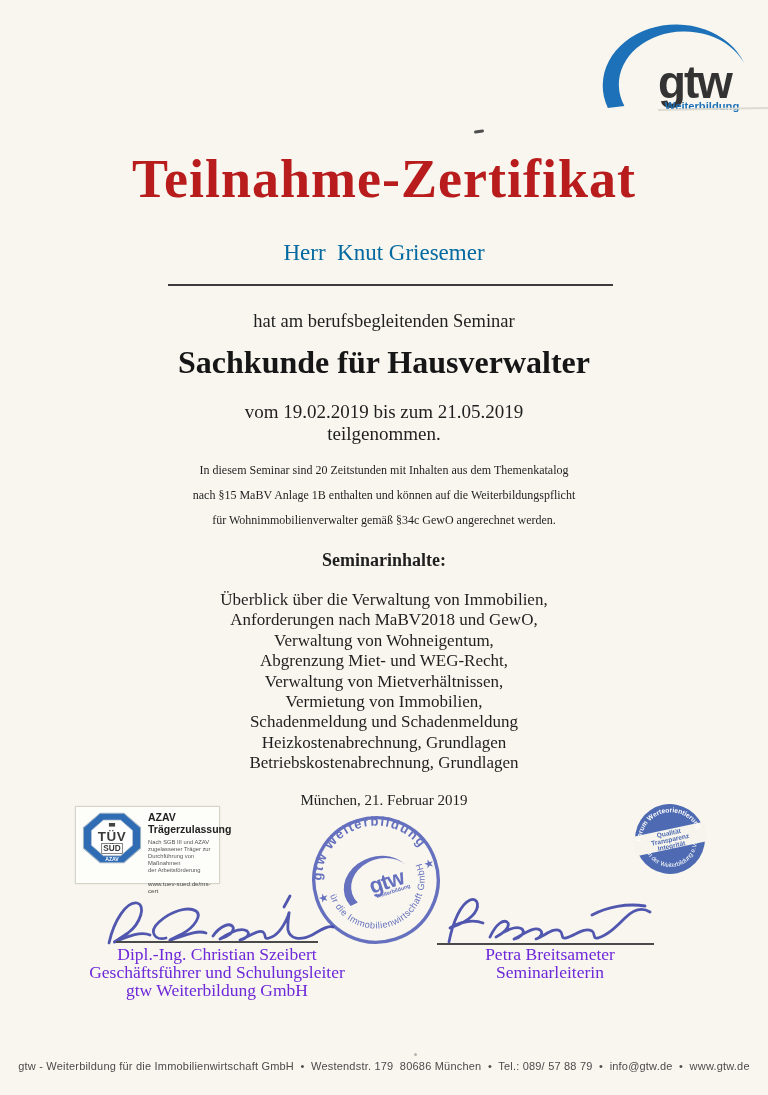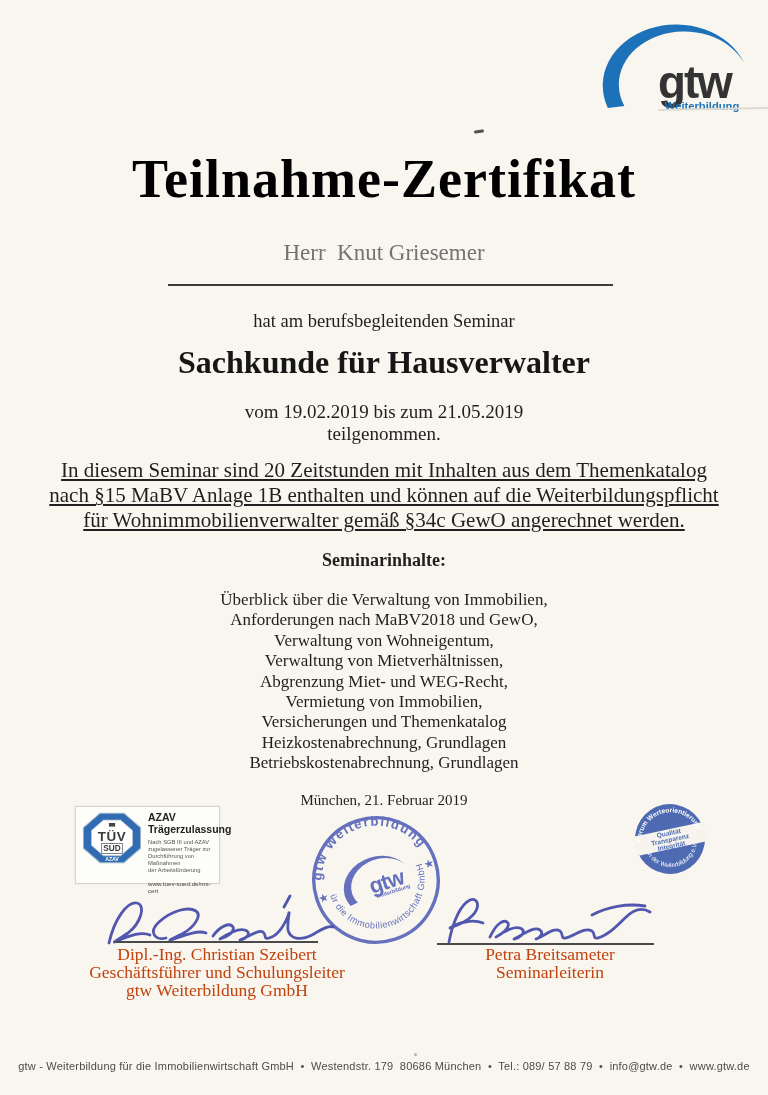--- a/index.html
+++ b/index.html
@@ -5,34 +5,34 @@
   html,body{margin:0;padding:0;}
   body{
     width:768px;height:1095px;position:relative;overflow:hidden;
     background:#f8f6ee;
     color:#1f1f1f;
     font-family:"Liberation Serif", serif;
   }
   .abs{position:absolute;}
   .ctr{left:0;width:768px;text-align:center;}
   .title{
-    top:148px;font-size:54px;font-weight:bold;letter-spacing:1px;color:#000000;
+    top:148px;font-size:54px;font-weight:bold;letter-spacing:1px;color:#b91c1c;
   }
-  .recipient{top:240px;font-size:23px;white-space:pre;color:#737373;}
+  .recipient{top:240px;font-size:23px;white-space:pre;color:#0369a1;}
   .rule{left:168px;top:284px;width:445px;height:2px;background:#3c3c3c;}
   .intro{top:311px;font-size:18.5px;}
   .seminar-title{top:344px;font-size:32px;font-weight:bold;color:#161616;}
   .date-line{top:401px;font-size:19px;}
   .participation{top:423px;font-size:19px;}
-  .description{top:458px;font-size:21px;line-height:25px;text-decoration:underline;}
+  .description{top:458px;font-size:12px;line-height:25px;}
   .contents-heading{top:550px;font-size:18px;font-weight:bold;}
   .contents{top:590px;font-size:17px;line-height:20.4px;}
   .place-date{top:752px;font-size:15px;margin-top:40px;}
   .sigline{height:2px;background:#4a4a4a;}
-  .sigblock{width:310px;text-align:center;font-size:17.5px;line-height:18px;color:#c2410c;}
+  .sigblock{width:310px;text-align:center;font-size:17.5px;line-height:18px;color:#6d28d9;}
   .footer{top:1060px;font-size:11px;font-family:"Liberation Sans",sans-serif;color:#4b4b4b;letter-spacing:0.2px;white-space:pre;}
   
   .tuev{left:75px;top:806px;width:143px;height:76px;background:#fdfdfa;border:1px solid #d5d2c8;box-shadow:0 0 2px rgba(0,0,0,.08);}
   .tuev-col{position:absolute;left:72px;top:5px;width:68px;font-family:"Liberation Sans",sans-serif;}
   .tuev-h{font-size:10.5px;font-weight:bold;color:#222;line-height:11.5px;}
   .tuev-small{margin-top:4px;font-size:5.8px;line-height:7px;color:#555;}
   .tuev-url{margin-top:6px;font-size:6.2px;color:#444;}
   
   .dash{left:474px;top:130px;width:10px;height:3px;background:#4f4f4f;border-radius:2px;transform:rotate(-8deg);}
   .streak{left:658px;top:108px;width:110px;height:2px;background:#dedbd2;transform:rotate(-1deg);}
@@ -63,24 +63,24 @@
   <div>nach §15 MaBV Anlage 1B enthalten und können auf die Weiterbildungspflicht</div>
   <div>für Wohnimmobilienverwalter gemäß §34c GewO angerechnet werden.</div>
 </div>
 
 <div class="abs ctr contents-heading">Seminarinhalte:</div>
 
 <div class="abs ctr contents">
   <div>Überblick über die Verwaltung von Immobilien,</div>
   <div>Anforderungen nach MaBV2018 und GewO,</div>
   <div>Verwaltung von Wohneigentum,</div>
+  <div>Abgrenzung Miet- und WEG-Recht,</div>
   <div>Verwaltung von Mietverhältnissen,</div>
-  <div>Abgrenzung Miet- und WEG-Recht,</div>
   <div>Vermietung von Immobilien,</div>
-  <div>Versicherungen und Themenkatalog</div>
+  <div>Schadenmeldung und Schadenmeldung</div>
   <div>Heizkostenabrechnung, Grundlagen</div>
   <div>Betriebskostenabrechnung, Grundlagen</div>
 </div>
 
 <div class="abs ctr place-date">München, 21. Februar 2019</div>
 
 <div class="abs tuev">
   <svg class="abs" style="left:3px;top:4px;" width="66" height="58" viewBox="0 0 64 56">
     <polygon points="59.7,16 43.5,2 20.5,2 4.3,16 4.3,36 20.5,50 43.5,50 59.7,36" fill="#2f6cb3" stroke="#9db3c6" stroke-width="1"></polygon>
     <polygon points="51.9,18.8 40.3,8.7 23.7,8.7 12.1,18.8 12.1,33.2 23.7,43.3 40.3,43.3 51.9,33.2" fill="#ffffff" stroke="#b8c4d0" stroke-width="0.8"></polygon>

